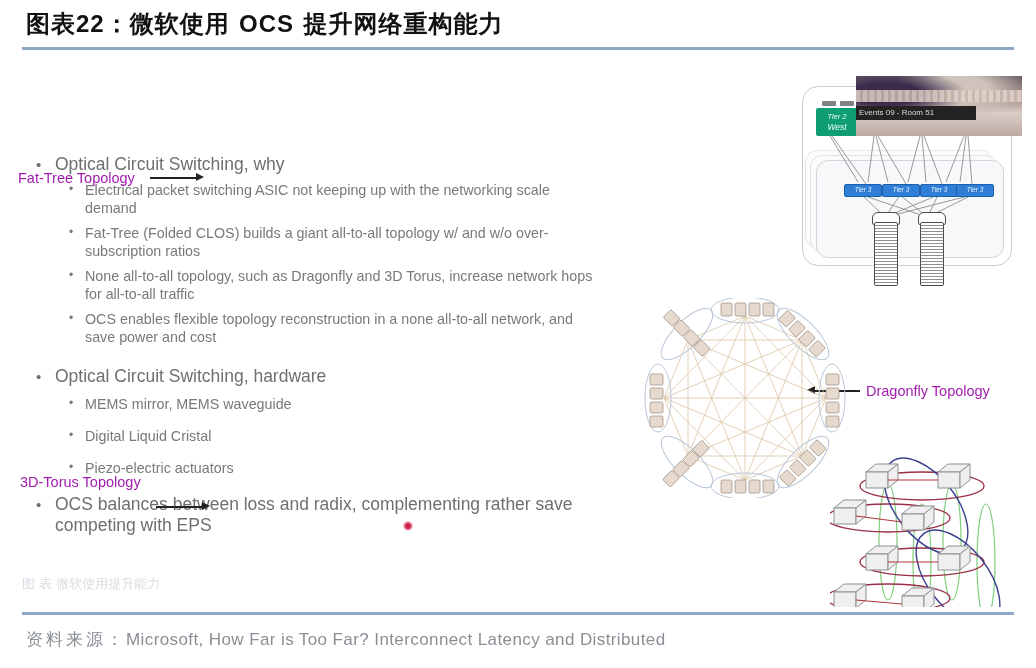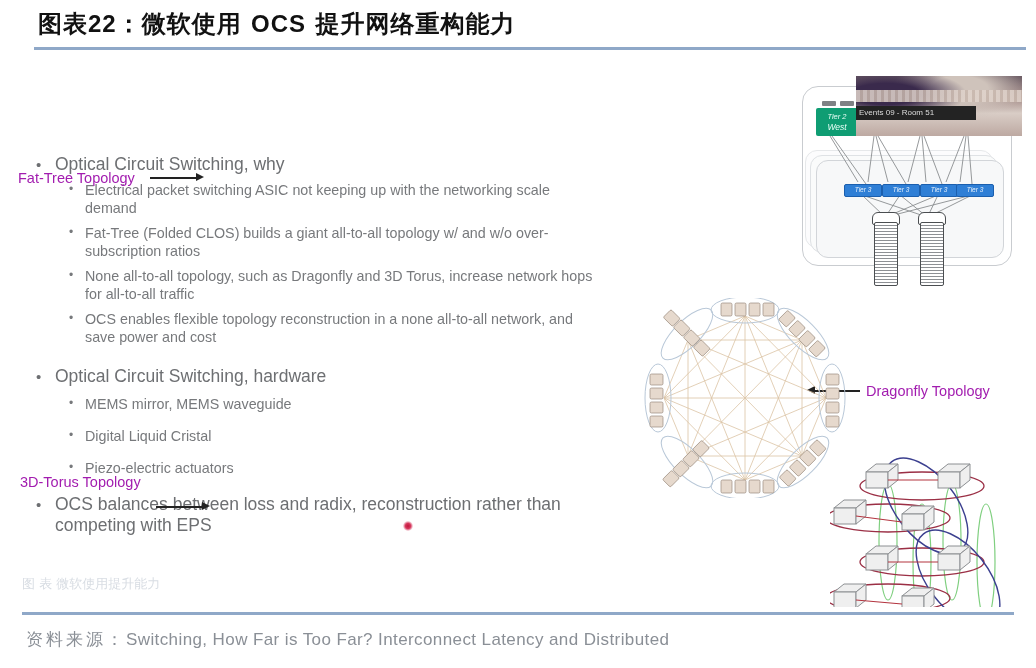--- a/index.html
+++ b/index.html
@@ -2,21 +2,21 @@
 <html><head>
 <meta charset="utf-8">
 <style>
   html,body{margin:0;padding:0;}
   body{
     width:1036px;height:668px;background:#ffffff;
     font-family:"Liberation Sans","DejaVu Sans",sans-serif;
     overflow:hidden;position:relative;
   }
   
-  #report-header{position:absolute;left:12px;top:0;width:928px;height:56px;}
+  #report-header{position:absolute;left:0;top:0;width:928px;height:56px;}
   #report-title{
     position:absolute;left:26px;top:8px;
     font-family:"DejaVu Serif","Liberation Serif",serif;
     font-size:24px;font-weight:bold;color:#111111;letter-spacing:1px;
     white-space:nowrap;
   }
   #report-title .num{font-family:"Liberation Sans",sans-serif;}
   #header-rule{
     position:absolute;left:22px;top:47px;width:992px;height:3px;
     background:#8fa8c8;
@@ -159,21 +159,21 @@
     <span class="dot">•</span>
     <span class="txt">Digital Liquid Cristal</span>
   </div>
   <div class="b2" style="top:398px;">
     <span class="dot">•</span>
     <span class="txt">Piezo-electric actuators</span>
   </div>
 
   <div class="b1" style="top:432px;">
     <span class="dot">•</span>
-    <span class="txt">OCS balances between loss and radix, reconstruction rather than competing with EPS</span>
+    <span class="txt">OCS balances between loss and radix, complementing rather save competing with EPS</span>
   </div>
 
   <div id="laser-dot"></div>
 
   <div id="slide-footnote">图 表 微软使用提升能力</div>
 
   <div class="diag-label" style="left:4px;top:108px;">Fat-Tree Topology</div>
   <div class="arrow-line" style="left:136px;top:115px;width:48px;"></div>
   <div class="arrow-head right" style="left:182px;top:111px;"></div>
 
@@ -389,14 +389,14 @@
           <line x1="26" y1="70" x2="72" y2="76"></line>
         <line x1="58" y1="116" x2="108" y2="116"></line>
           <line x1="26" y1="154" x2="72" y2="158"></line>
       </g>
     </svg>
   </div>
 </div>
 
 <div id="source-rule"></div>
 <div id="source-text">
-  <span class="cn">资料来源：</span><span class="en">Switching, How Far is Too Far? Interconnect Latency and Distributed</span>
+  <span class="cn">资料来源：</span><span class="en">Microsoft, How Far is Too Far? Interconnect Latency and Distributed</span>
 </div>
 
 </body></html>

